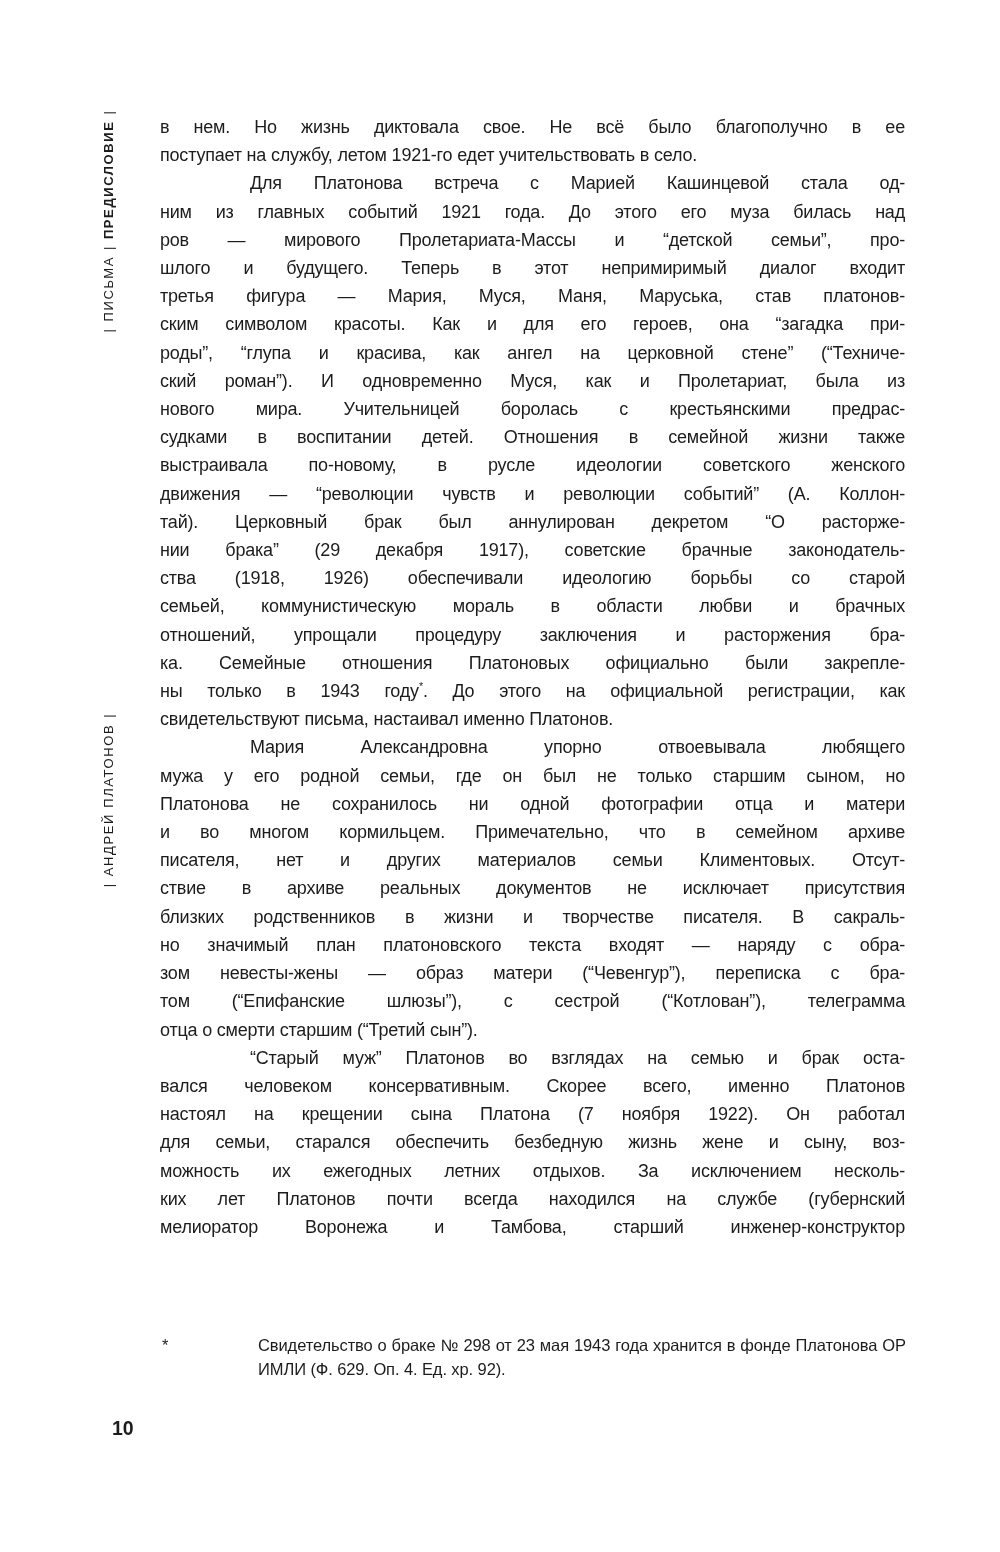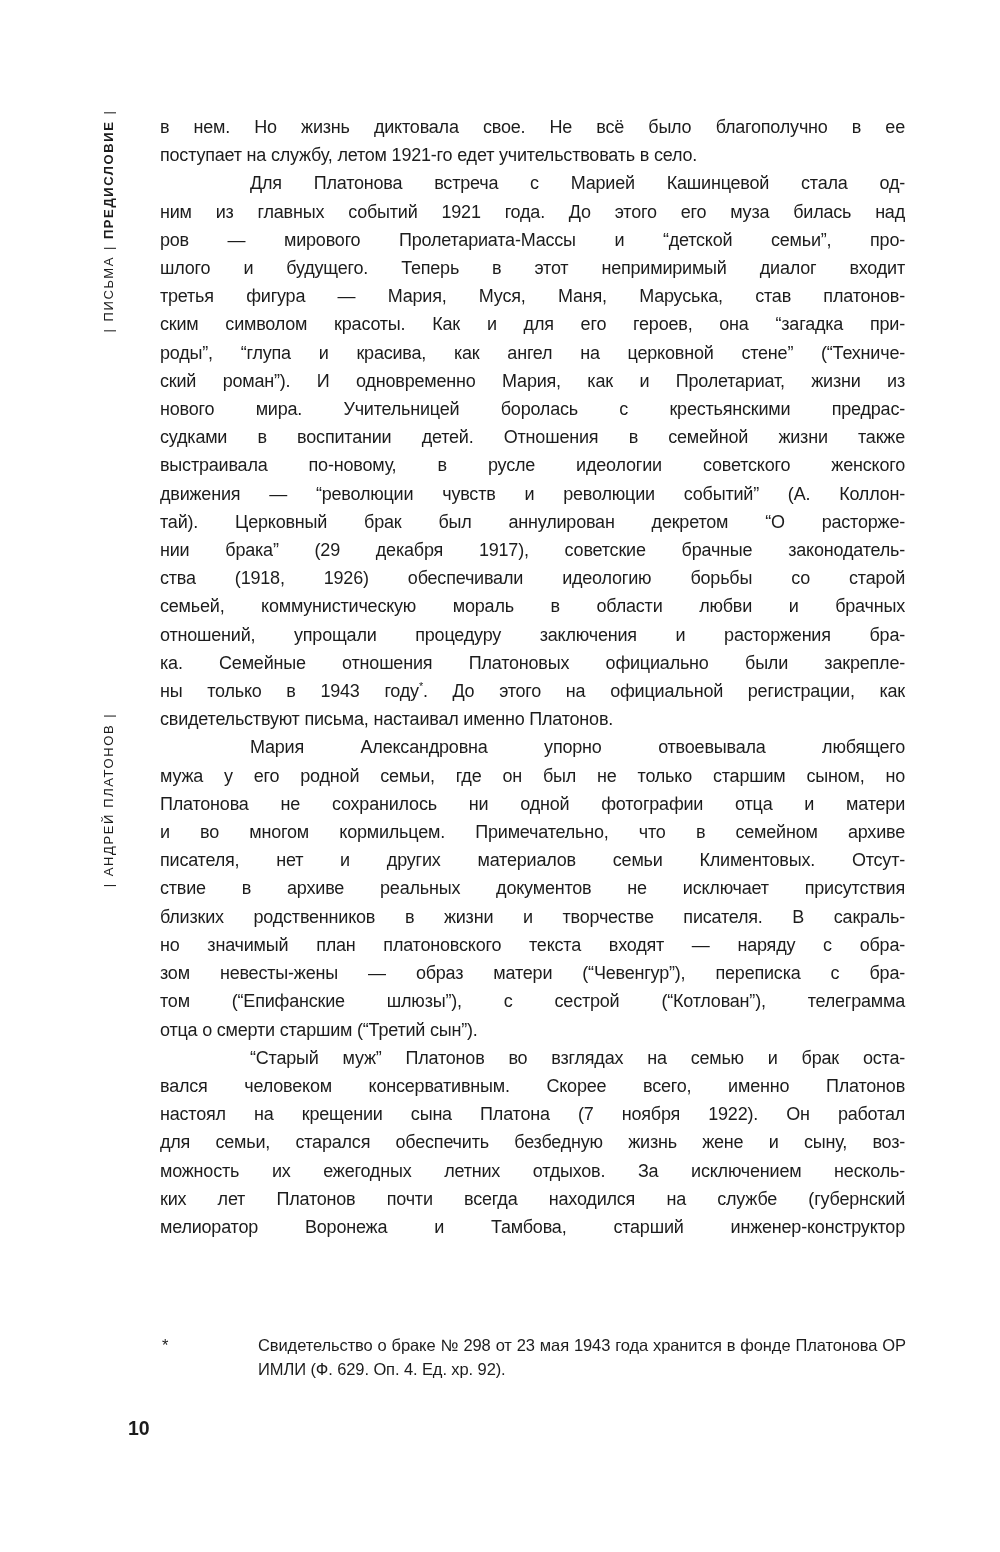--- a/index.html
+++ b/index.html
@@ -53,21 +53,21 @@
     font-size: 16.5px;
     line-height: 23.6px;
     letter-spacing: -0.1px;
   }
   .fn-star { position: absolute; left: 2px; top: 0; }
   .fn-lines { margin-left: 98px; }
 
   
   .page-num {
     position: absolute;
-    left: 128px; top: 1417px;
+    left: 112px; top: 1417px;
     font-size: 19.5px;
     font-weight: 700;
   }
 </style>
 </head>
 <body>
 
 <div class="page">
 
   <div class="vlabel vlabel-top">
@@ -81,21 +81,21 @@
   <main class="body-text">
       <div class="line">в нем. Но жизнь диктовала свое. Не всё было благополучно в ее</div>
       <div class="line para-end">поступает на службу, летом 1921-го едет учительствовать в село.</div>
       <div class="line indent">Для Платонова встреча с Марией Кашинцевой стала од-</div>
       <div class="line">ним из главных событий 1921 года. До этого его муза билась над</div>
       <div class="line">ров — мирового Пролетариата-Массы и “детской семьи”, про-</div>
       <div class="line">шлого и будущего. Теперь в этот непримиримый диалог входит</div>
       <div class="line">третья фигура — Мария, Муся, Маня, Маруська, став платонов-</div>
       <div class="line">ским символом красоты. Как и для его героев, она “загадка при-</div>
       <div class="line">роды”, “глупа и красива, как ангел на церковной стене” (“Техниче-</div>
-      <div class="line">ский роман”). И одновременно Мария, как и Пролетариат, жизни из</div>
+      <div class="line">ский роман”). И одновременно Муся, как и Пролетариат, была из</div>
       <div class="line">нового мира. Учительницей боролась с крестьянскими предрас-</div>
       <div class="line">судками в воспитании детей. Отношения в семейной жизни также</div>
       <div class="line">выстраивала по-новому, в русле идеологии советского женского</div>
       <div class="line">движения — “революции чувств и революции событий” (А. Коллон-</div>
       <div class="line">тай). Церковный брак был аннулирован декретом “О расторже-</div>
       <div class="line">нии брака” (29 декабря 1917), советские брачные законодатель-</div>
       <div class="line">ства (1918, 1926) обеспечивали идеологию борьбы со старой</div>
       <div class="line">семьей, коммунистическую мораль в области любви и брачных</div>
       <div class="line">отношений, упрощали процедуру заключения и расторжения бра-</div>
       <div class="line">ка. Семейные отношения Платоновых официально были закрепле-</div>

